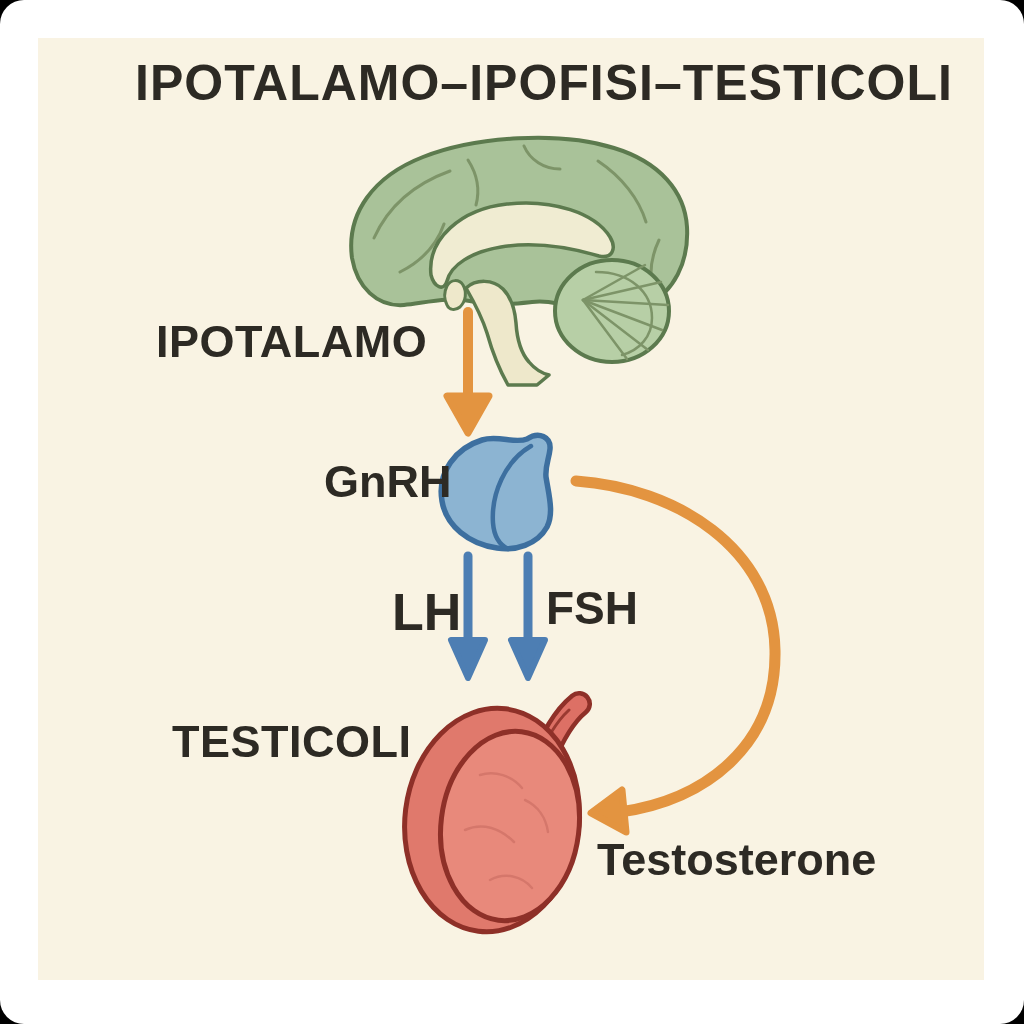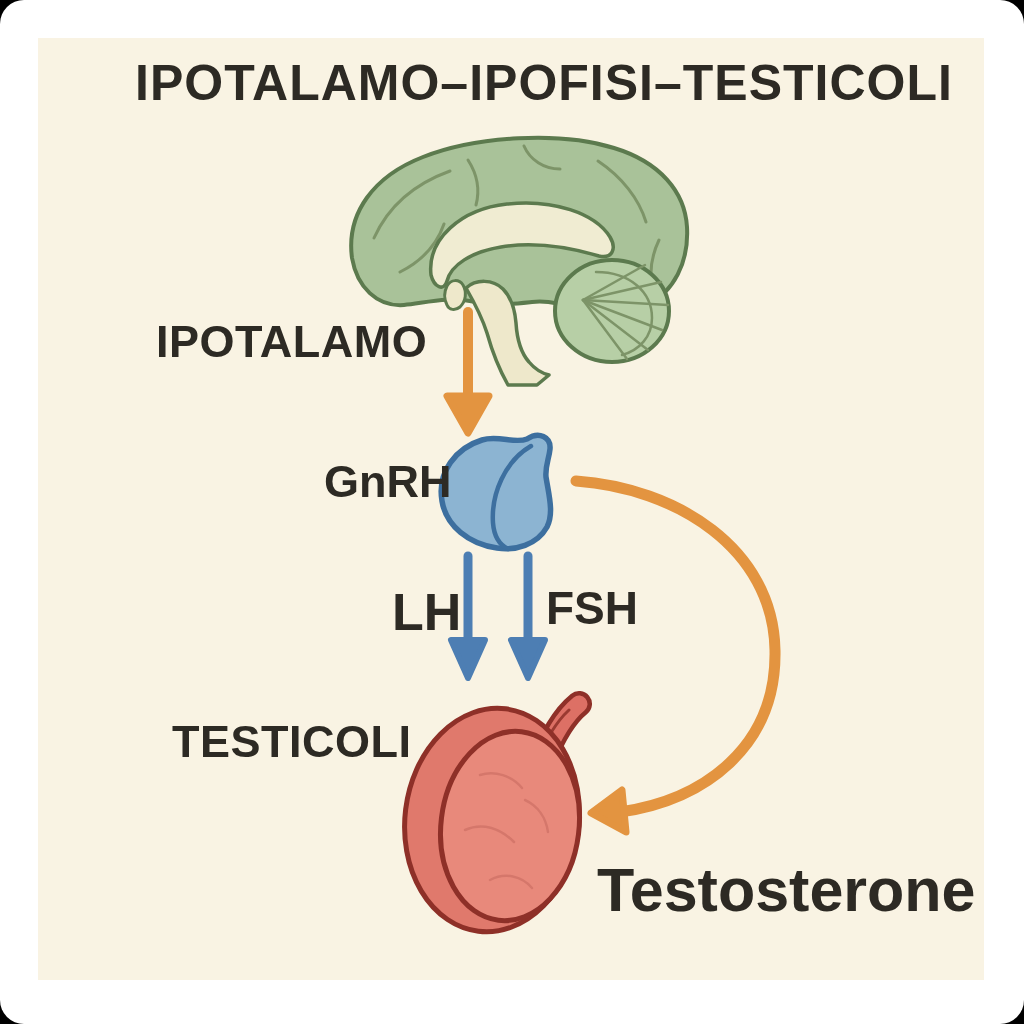--- a/index.html
+++ b/index.html
@@ -46,21 +46,21 @@
     top: 52px;
     text-align: center;
     font-size: 50px;
     letter-spacing: 1px;
   }
   .ipotalamo   { left: 156px; top: 314px; font-size: 45px; letter-spacing: 0.5px; }
   .gnrh        { left: 296px; top: 454px; font-size: 45px; margin-left: 28px; }
   .lh          { left: 392px; top: 580px; font-size: 52px; }
   .fsh         { left: 546px; top: 580px; font-size: 46px; }
   .testicoli   { left: 172px; top: 714px; font-size: 45px; letter-spacing: 0.5px; }
-  .testosterone{ left: 597px; top: 852px; font-size: 61px; }
+  .testosterone{ left: 597px; top: 832px; font-size: 45px; }
 </style>
 </head>
 <body>
 
 <div class="frame">
   <div class="canvas"></div>
 
   <svg class="art" viewBox="0 0 1024 1024">
 
     <g>

